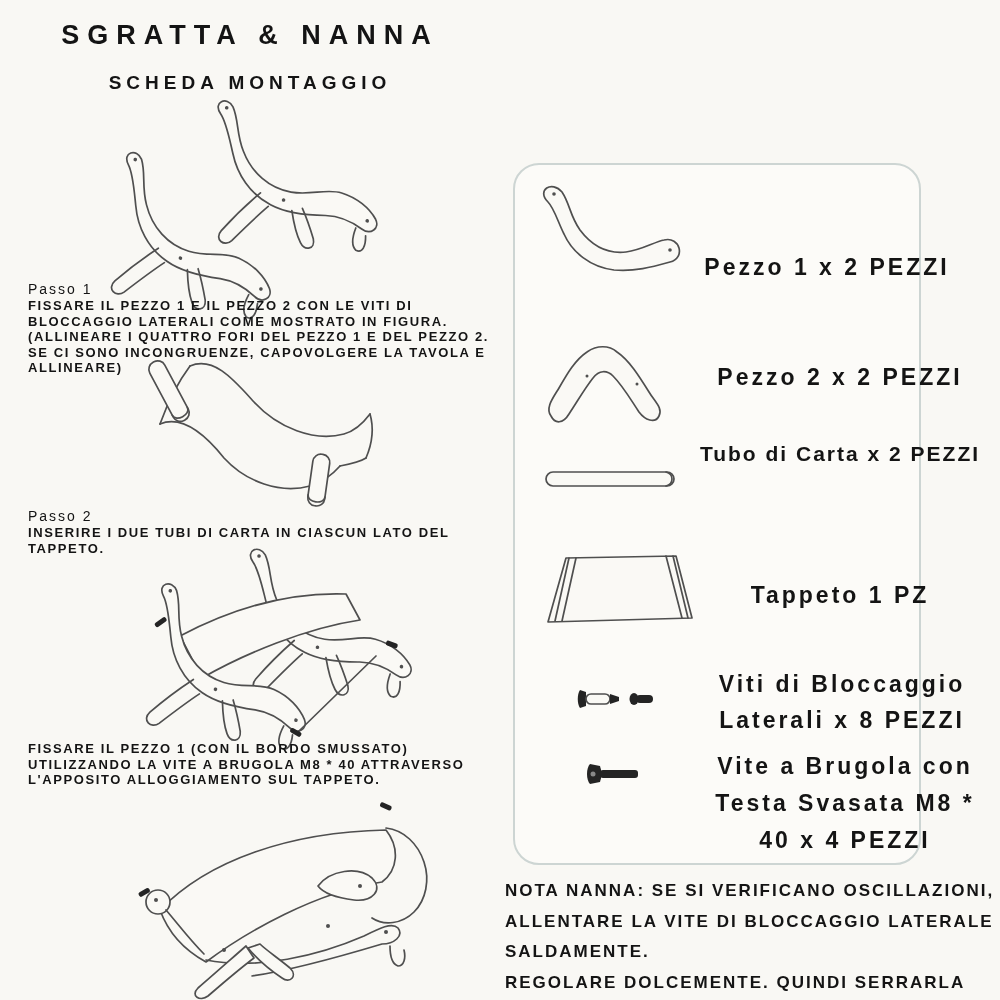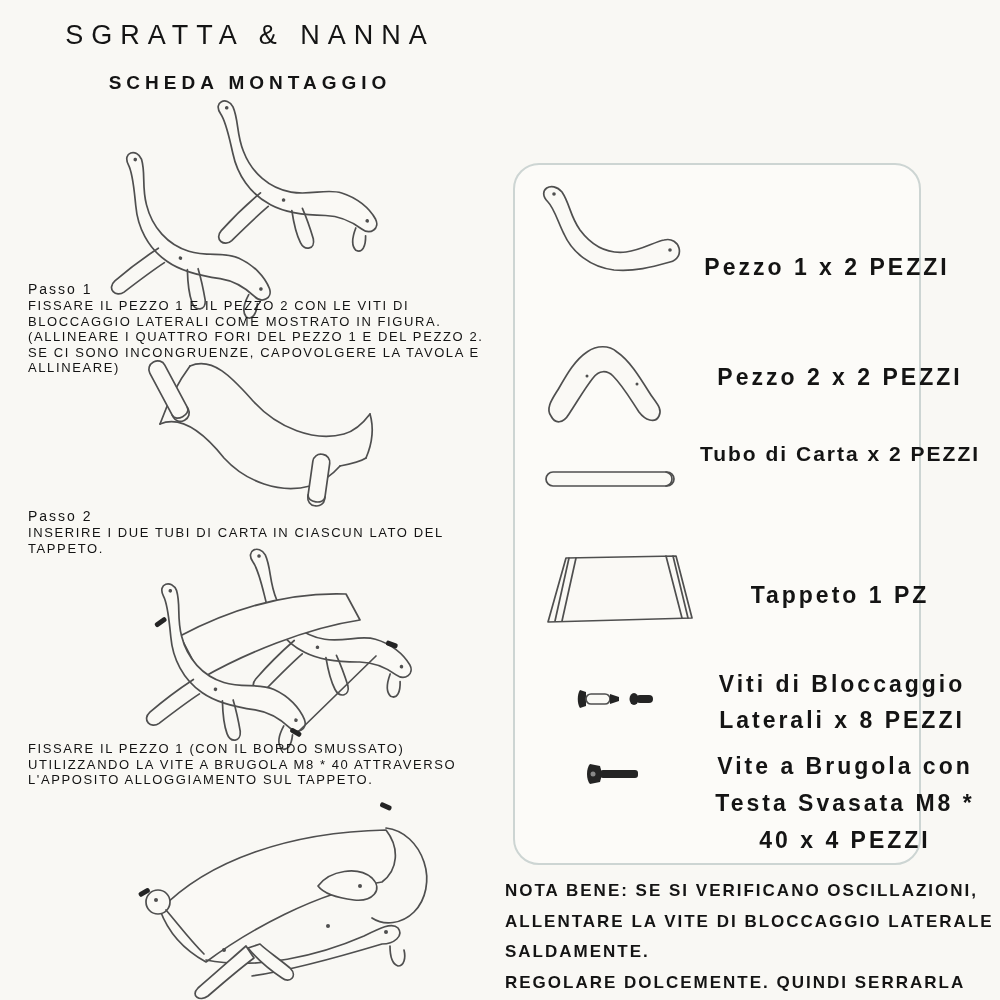--- a/index.html
+++ b/index.html
@@ -8,32 +8,32 @@
     width:1000px;height:1000px;
     background:#f9f8f4;
     font-family:"Liberation Sans",sans-serif;
     color:#141414;
     overflow:hidden;
   }
   .abs{position:absolute;}
   .title{
     left:30px;top:20px;width:440px;
     text-align:center;
-    font-size:27px;font-weight:normal;letter-spacing:8px;
+    font-size:27px;font-weight:bold;letter-spacing:8px;
     white-space:nowrap;
   }
   .subtitle{
     left:30px;top:72px;width:440px;
     text-align:center;
     font-size:19px;font-weight:bold;letter-spacing:5px;
     white-space:nowrap;
   }
   .step{left:28px;}
   .step-h{font-size:14px;font-weight:normal;letter-spacing:2px;margin-bottom:1px;}
-  .step-l{font-size:13px;font-weight:normal;letter-spacing:1.6px;line-height:15.6px;white-space:nowrap;}
+  .step-l{font-size:13px;font-weight:bold;letter-spacing:1.6px;line-height:15.6px;white-space:nowrap;}
   .panel{
     left:513px;top:163px;width:404px;height:698px;
     border:2px solid #cdd5d3;border-radius:26px;
     background:#fcfbf8;
   }
   .plabel{
     font-size:23px;font-weight:bold;letter-spacing:3px;
     text-align:center;white-space:nowrap;
   }
   .plabel.small{font-size:21px;letter-spacing:2px;}
@@ -216,19 +216,19 @@
     <span class="ll">Viti di Bloccaggio</span>
     <span class="ll">Laterali x 8 PEZZI</span>
   </div>
   <div class="abs plabel" style="left:695px;top:748px;width:300px;line-height:37px;">
     <span class="ll">Vite a Brugola con</span>
     <span class="ll">Testa Svasata M8 *</span>
     <span class="ll">40 x 4 PEZZI</span>
   </div>
 
   <div class="abs note">
-    <div>NOTA BENE: SE SI VERIFICANO OSCILLAZIONI,</div>
+    <div>NOTA NANNA: SE SI VERIFICANO OSCILLAZIONI,</div>
     <div>ALLENTARE LA VITE DI BLOCCAGGIO LATERALE E</div>
     <div>SALDAMENTE.</div>
     <div>REGOLARE DOLCEMENTE. QUINDI SERRARLA</div>
   </div>
 
 </div>
 
 </body></html>

